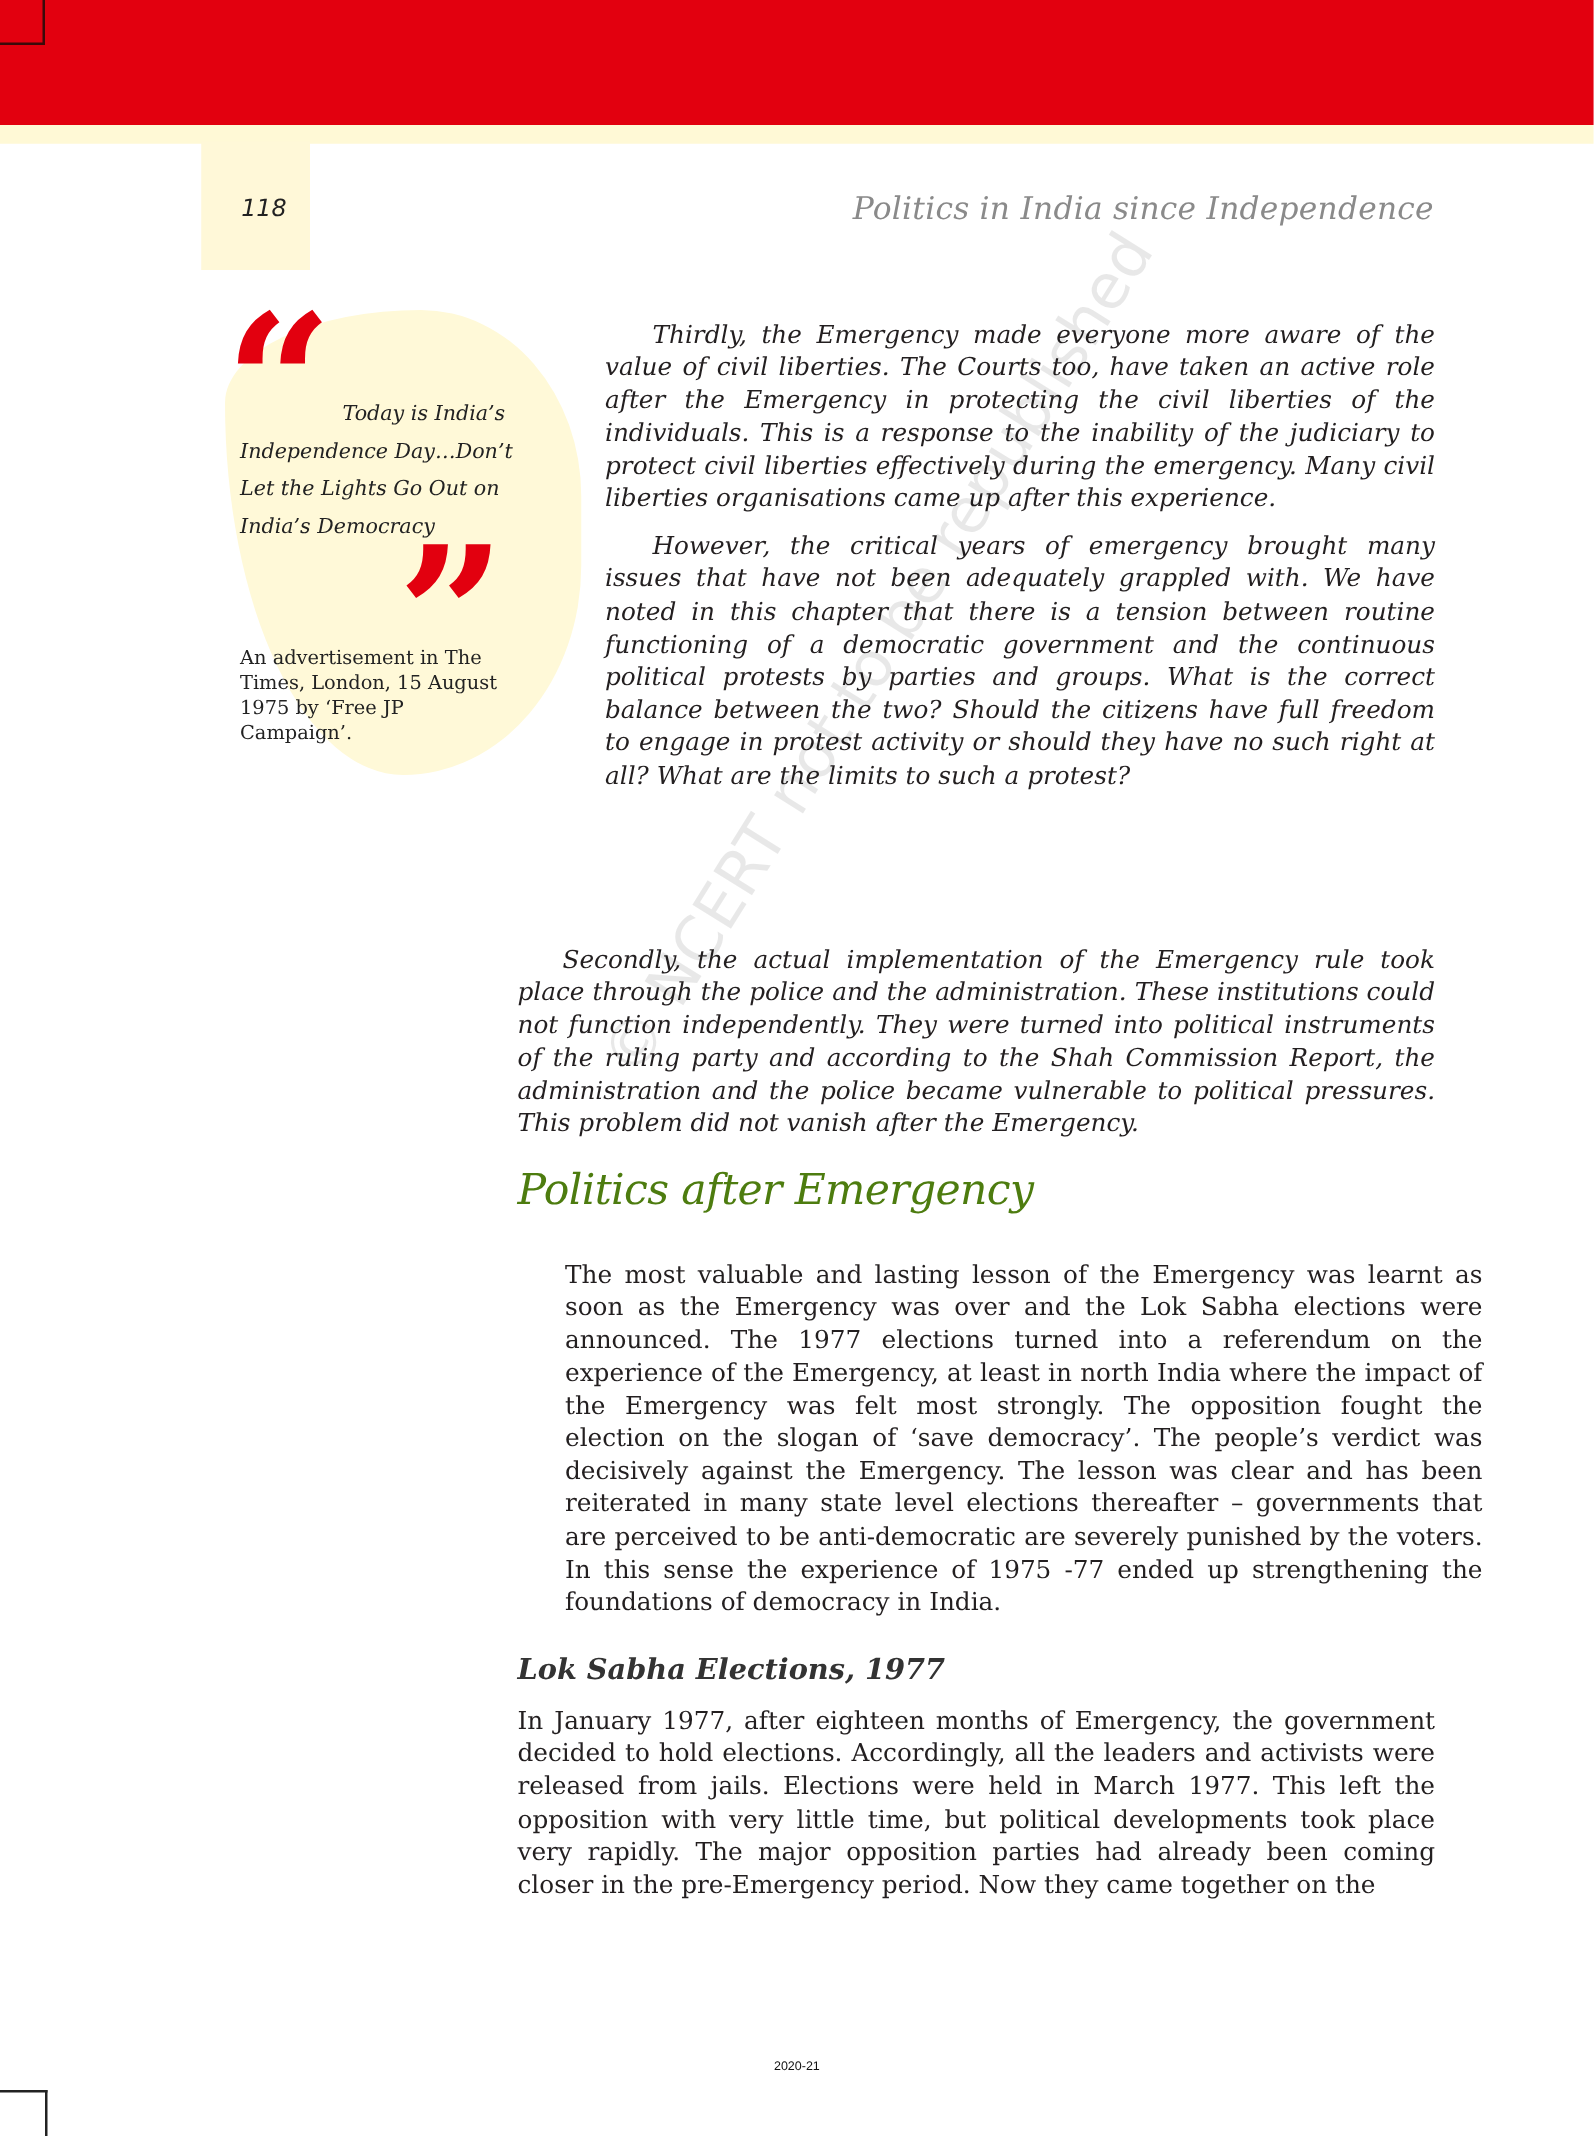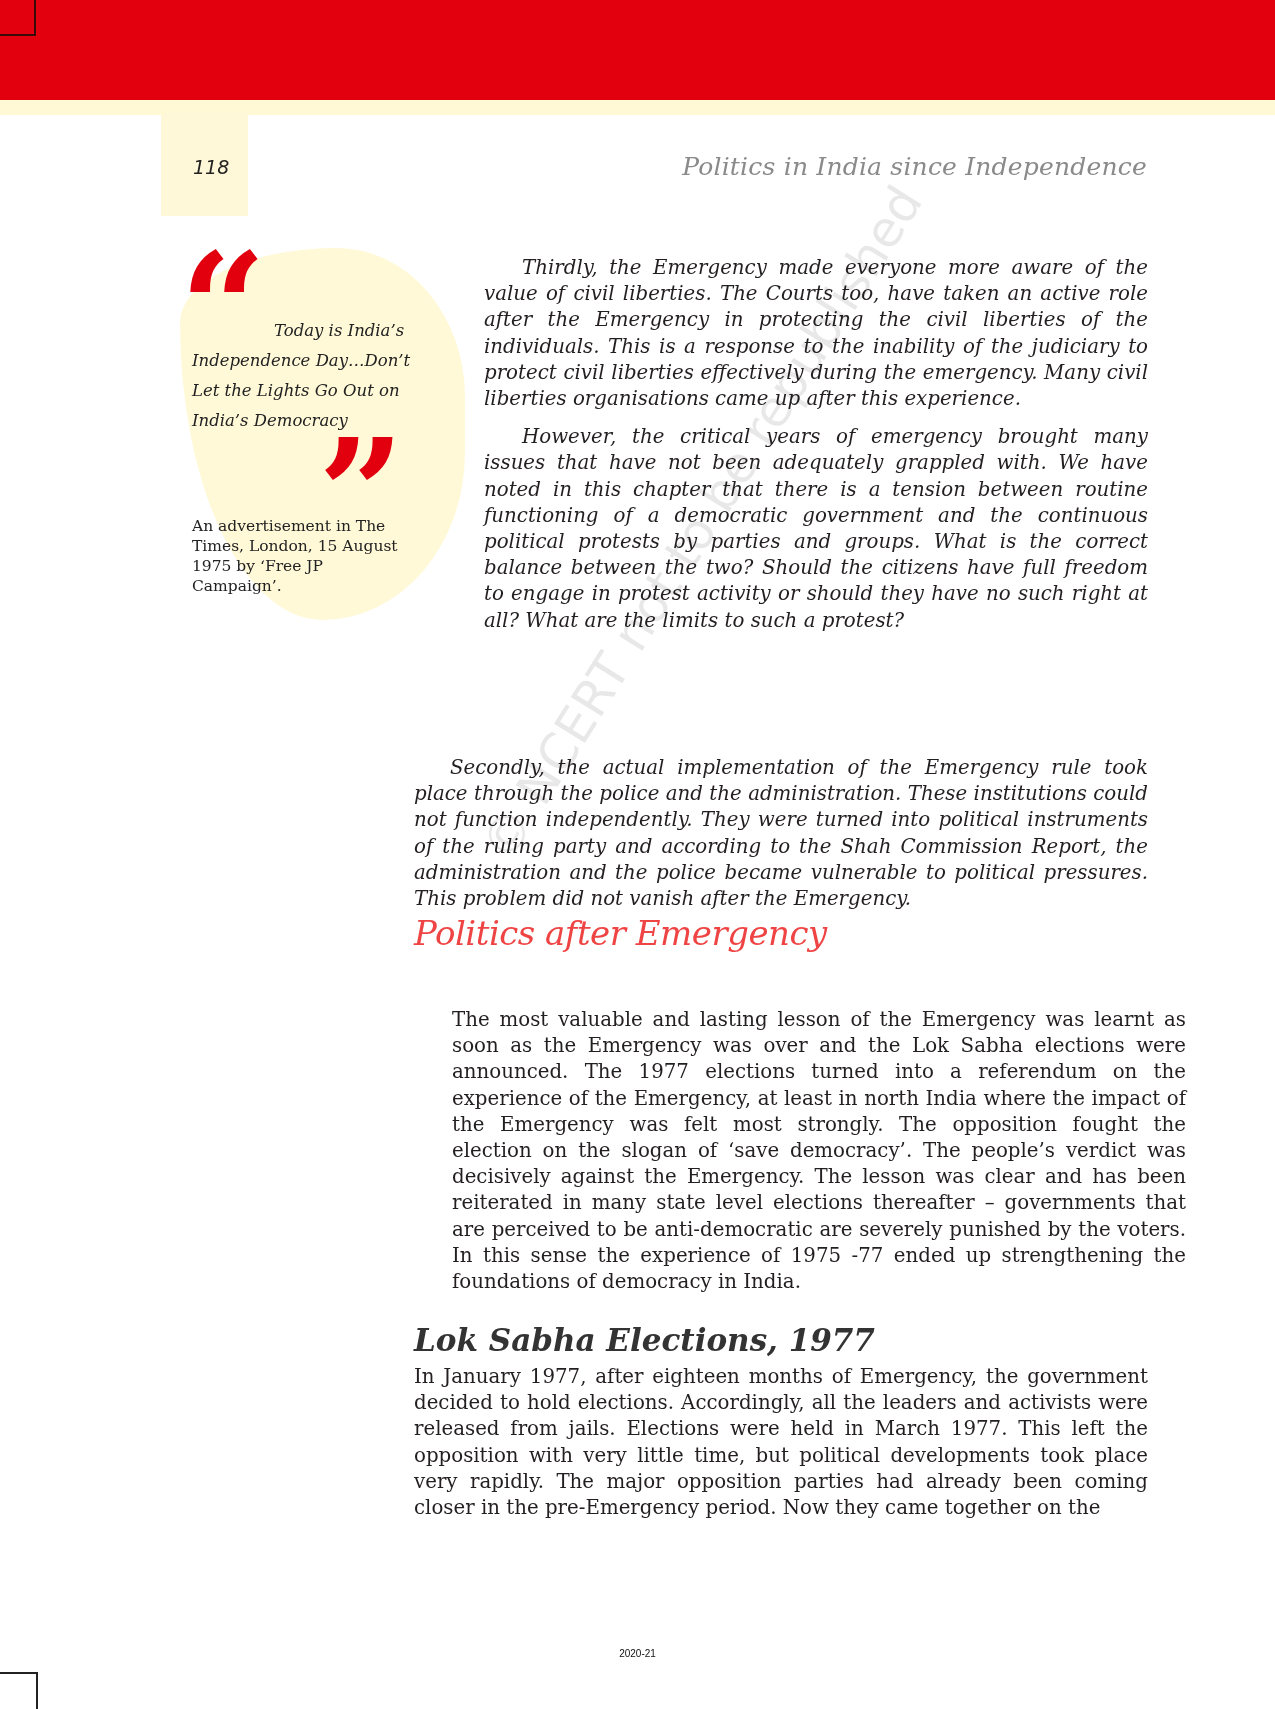--- a/index.html
+++ b/index.html
@@ -24,22 +24,22 @@
   .quote-text { position: absolute; left: 192px; top: 316px; width: 230px; font-family: "DejaVu Serif", serif; font-style: italic; font-size: 16.5px; line-height: 30px; color: #222; }
   .quote-text .first { display: block; padding-left: 82px; }
   .caption { position: absolute; left: 192px; top: 516px; width: 220px; font-family: "DejaVu Serif", serif; font-size: 15.5px; line-height: 20px; color: #222; }
 
   .text-block { position: absolute; font-family: "DejaVu Serif", serif; font-size: 19.8px; line-height: 26.2px; text-align: justify; color: #231f20; }
   .text-block p { margin: 0; }
   .indent { text-indent: 38px; font-style: italic; }
   .col-narrow { left: 484px; width: 664px; }
   .col-wide { left: 414px; width: 734px; }
 
-  .section-heading { position: absolute; left: 414px; top: 913px; font-family: "DejaVu Serif", serif; font-style: italic; font-size: 34px; color: #ef4444; letter-spacing: -0.5px; }
-  .sub-heading { position: absolute; left: 414px; top: 1322px; font-family: "DejaVu Serif", serif; font-style: italic; font-weight: bold; font-size: 31px; color: #333; }
+  .section-heading { position: absolute; left: 414px; top: 932px; font-family: "DejaVu Serif", serif; font-style: italic; font-size: 34px; color: #4d7c0f; letter-spacing: -0.5px; }
+  .sub-heading { position: absolute; left: 414px; top: 1322px; font-family: "DejaVu Serif", serif; font-style: italic; font-weight: bold; font-size: 23px; color: #333; }
 
   .watermark { position: absolute; left: 470px; top: 840px; font-family: "DejaVu Sans", sans-serif; font-size: 50px; color: rgba(0,0,0,0.09); transform: rotate(-58deg); transform-origin: left top; white-space: nowrap; pointer-events: none; }
   .footer-year { position: absolute; left: 0; width: 1275px; top: 1648px; text-align: center; font-family: "Liberation Sans", sans-serif; font-size: 10px; color: #111; }
 </style>
 </head>
 <body>
 
 <div class="top-band"></div>
 <div class="cream-strip"></div>
 <div class="crop-mark-top"></div>

